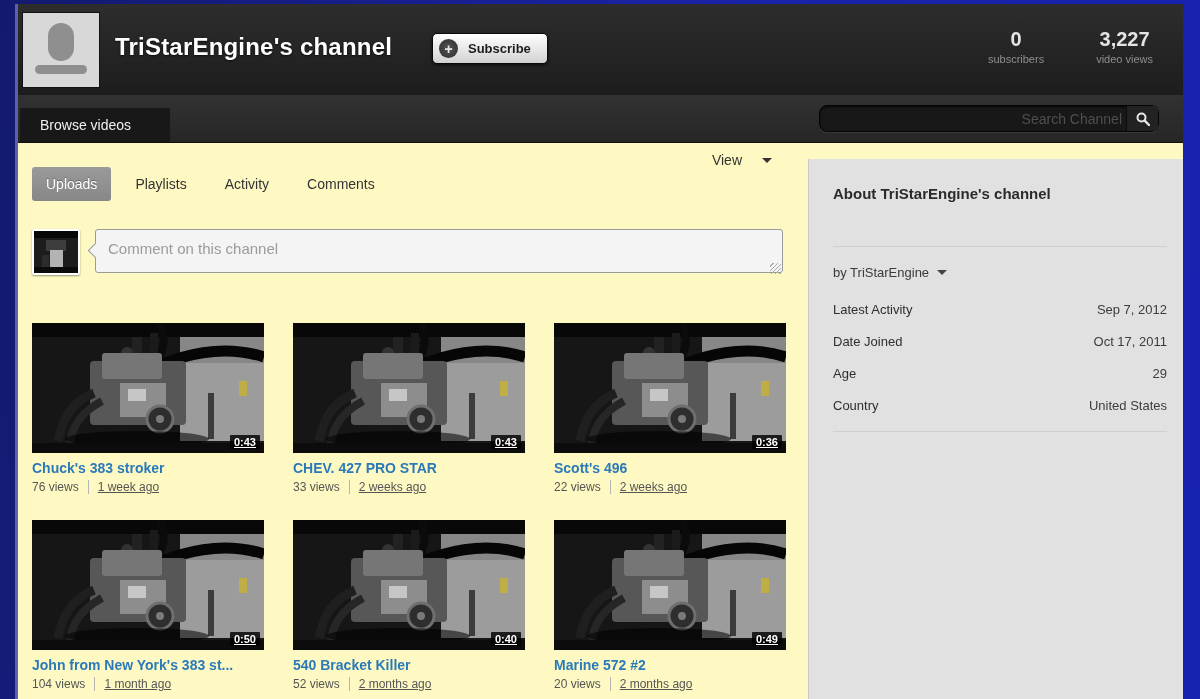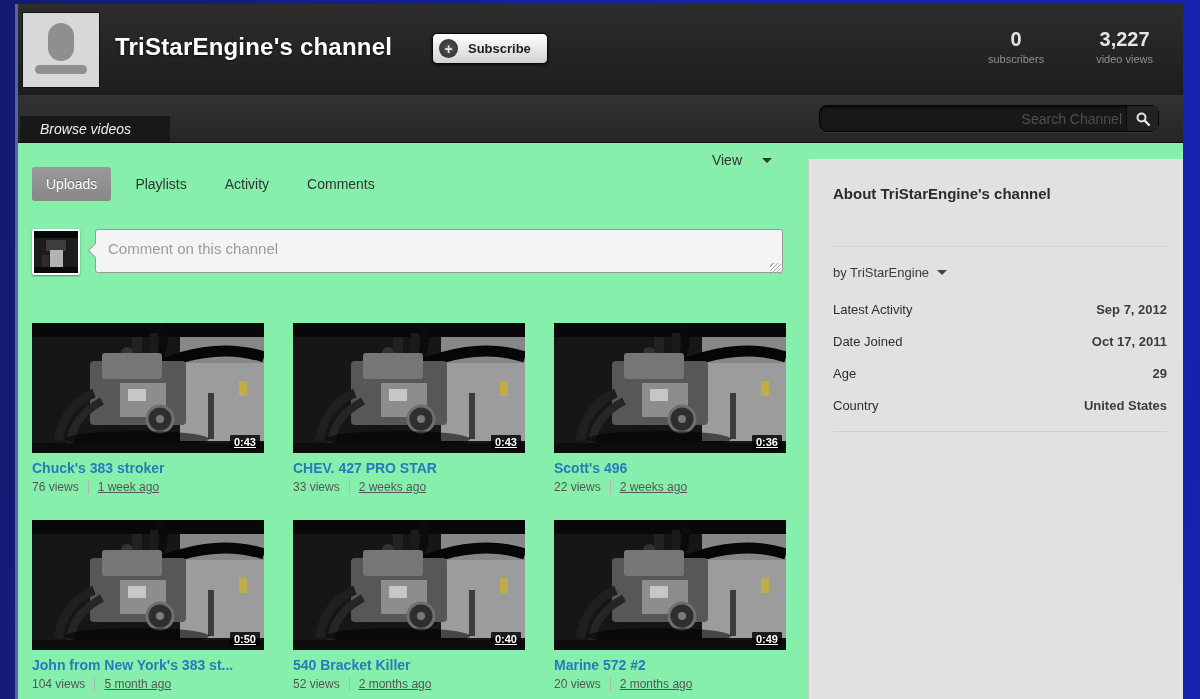--- a/index.html
+++ b/index.html
@@ -4,21 +4,21 @@
 <style>
   * { box-sizing: border-box; }
   html, body { margin: 0; padding: 0; }
   body {
     width: 1200px; height: 699px; position: relative; overflow: hidden;
     background: linear-gradient(100deg, #131a6e 0%, #1a23a8 55%, #1622b0 100%);
     font-family: "Liberation Sans", sans-serif;
   }
   .page {
     position: absolute; left: 18px; top: 4px; right: 17px; bottom: 0;
-    background: #86efac;
+    background: #fef9c3;
     box-shadow: -3px 0 0 rgba(150,155,220,0.55);
     padding-left: 20px;
   }
 
   
   .header {
     position: absolute; left: 0; right: 0; top: 0; height: 91px;
     background: linear-gradient(#2d2d2d, #1d1d1d);
   }
   .avatar-box {
@@ -53,23 +53,23 @@
   .stat-value { font-size: 20px; font-weight: bold; color: #e4e4e4; }
   .stat-label { font-size: 11px; color: #8f8f8f; margin-top: 2px; }
 
   
   .navbar {
     position: absolute; left: 0; right: 0; top: 91px; height: 48px;
     background: linear-gradient(#323232, #262626);
     border-bottom: 1px solid #0f0f0f;
   }
   .browse-tab {
-    position: absolute; left: 2px; bottom: 0; height: 26px; width: 150px;
+    position: absolute; left: 2px; bottom: 0; height: 34px; width: 150px;
     background: #181818; color: #f0f0f0; font-size: 14px;
-    display: flex; align-items: center; padding-left: 20px; cursor: pointer; font-style: italic;
+    display: flex; align-items: center; padding-left: 20px; cursor: pointer;
   }
   .search-wrap {
     position: absolute; right: 24px; top: 10px; width: 340px; height: 27px;
   }
   .search-input {
     width: 100%; height: 100%;
     background: #181818; border: 1px solid #050505; border-radius: 8px;
     box-shadow: inset 0 1px 2px rgba(0,0,0,0.8), 0 1px 0 rgba(255,255,255,0.08);
     color: #8a8a8a; font-size: 14px; padding: 0 36px 0 10px;
     font-family: "Liberation Sans", sans-serif;
@@ -174,21 +174,21 @@
   .byline {
     font-size: 13px; color: #3a3a3a; display: flex; align-items: center;
     gap: 8px; cursor: pointer; margin-bottom: 22px;
   }
   .byline .caret { border-top-color: #444; }
   .sb-row {
     display: flex; justify-content: space-between;
     font-size: 13px; margin-bottom: 17px;
   }
   .sb-label { color: #2e2e2e; }
-  .sb-value { color: #3c3c3c; font-weight: bold; }
+  .sb-value { color: #3c3c3c; }
 </style>
 </head>
 <body>
 
 <div class="page">
 
   <div class="header">
     <div class="avatar-box">
       <svg width="76" height="74" viewBox="0 0 76 74">
         <rect width="76" height="74" fill="#d8d8d8"></rect>
@@ -386,21 +386,21 @@
         <rect x="176" y="70" width="6" height="46" fill="#3c3c3c"></rect>
         <rect x="207" y="58" width="8" height="15" fill="#bfae45"></rect>
         <ellipse cx="105" cy="116" rx="72" ry="8" fill="#000" opacity="0.55"></ellipse>
         <rect x="0" y="120" width="232" height="10" fill="#0c0c0c"></rect>
       </svg>
       <span class="duration">0:50</span>
     </div>
     <div class="video-title">John from New York's 383 st...</div>
     <div class="video-meta">
       <span class="video-views">104 views</span>
-      <span class="video-age">5 month ago</span>
+      <span class="video-age">1 month ago</span>
     </div>
   </div>
 
   <div class="video-card">
     <div class="thumb">
       <svg width="232" height="130" viewBox="0 0 232 130">
         <rect width="232" height="130" fill="#161616"></rect>
         <rect x="148" y="12" width="84" height="106" fill="#9c9c9c"></rect>
         <rect x="148" y="12" width="84" height="28" fill="#878787"></rect>
         <rect x="0" y="0" width="232" height="14" fill="#080808"></rect>

